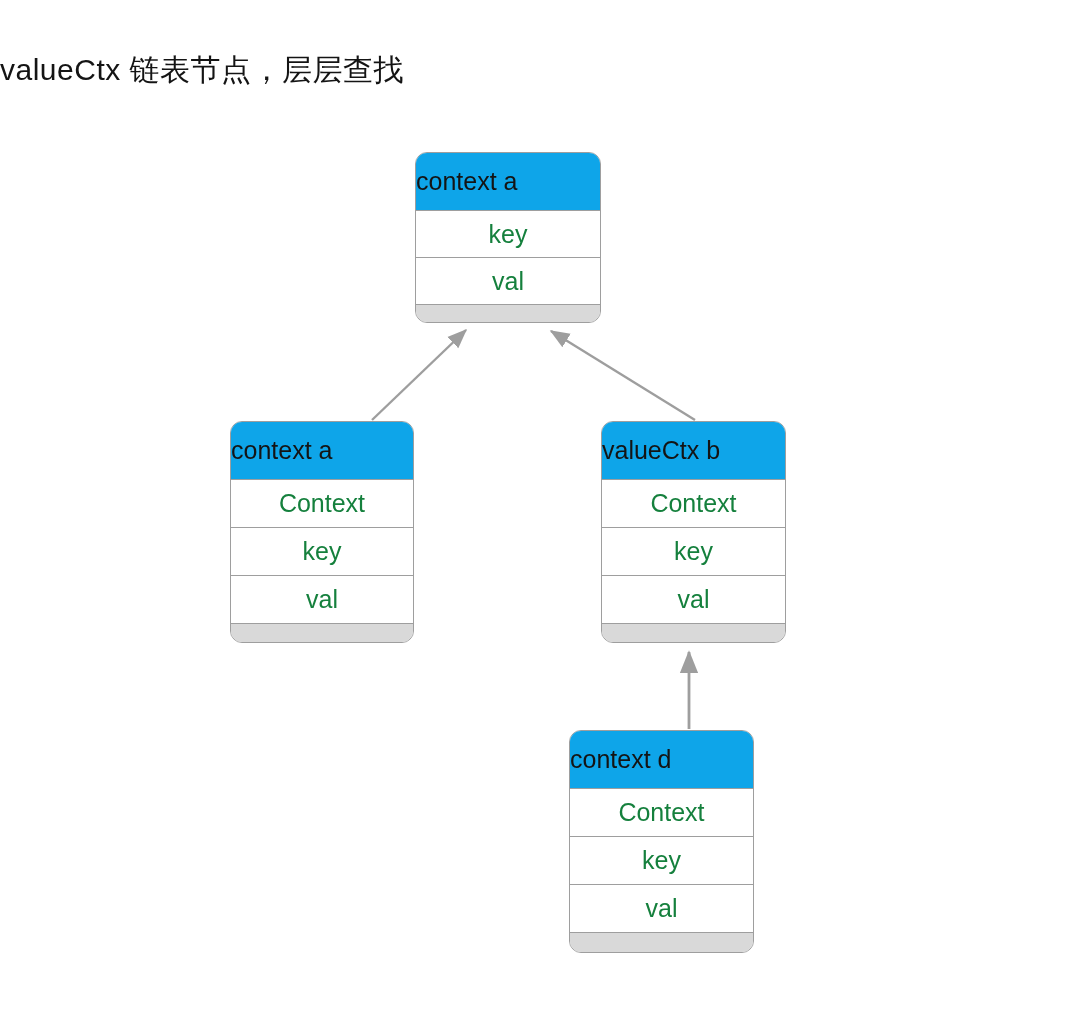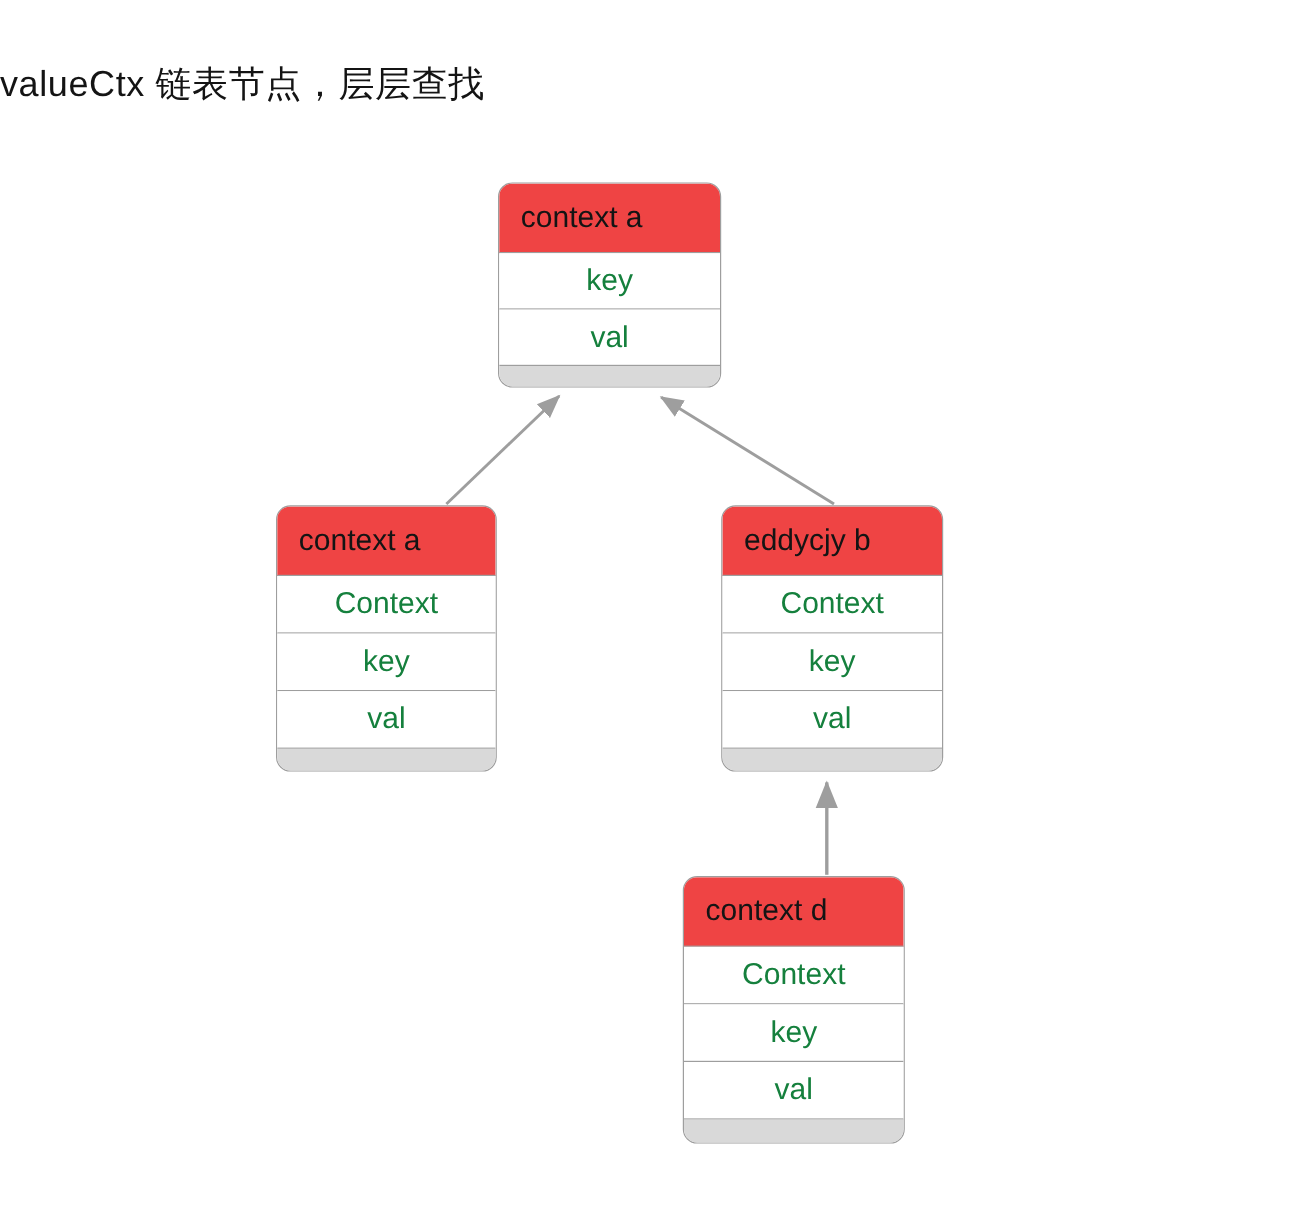--- a/index.html
+++ b/index.html
@@ -37,25 +37,24 @@
     position: absolute;
     box-sizing: border-box;
     border: 1.6px solid #9e9e9e;
     border-radius: 12px;
     background: #ffffff;
     overflow: hidden;
     box-shadow: 0 0 0 0 rgba(0,0,0,0);
   }
   .node-header {
     box-sizing: border-box;
-    background: #ef4444;
+    background: #0ea5e9;
     border-bottom: 1.6px solid #9e9e9e;
     display: flex;
     align-items: center;
-    padding-left: 18px;
     font-size: 25px;
     color: #141414;
     height: 58px;
   }
   .node-row {
     box-sizing: border-box;
     background: #ffffff;
     border-bottom: 1.6px solid #9e9e9e;
     display: flex;
     align-items: center;
@@ -149,21 +148,21 @@
 
   <div class="node" id="node-left">
     <div class="node-header">context a</div>
     <div class="node-row">Context</div>
     <div class="node-row">key</div>
     <div class="node-row">val</div>
     <div class="node-footer"></div>
   </div>
 
   <div class="node" id="node-right">
-    <div class="node-header">eddycjy b</div>
+    <div class="node-header">valueCtx b</div>
     <div class="node-row">Context</div>
     <div class="node-row">key</div>
     <div class="node-row">val</div>
     <div class="node-footer"></div>
   </div>
 
   <div class="node" id="node-bottom">
     <div class="node-header">context d</div>
     <div class="node-row">Context</div>
     <div class="node-row">key</div>

